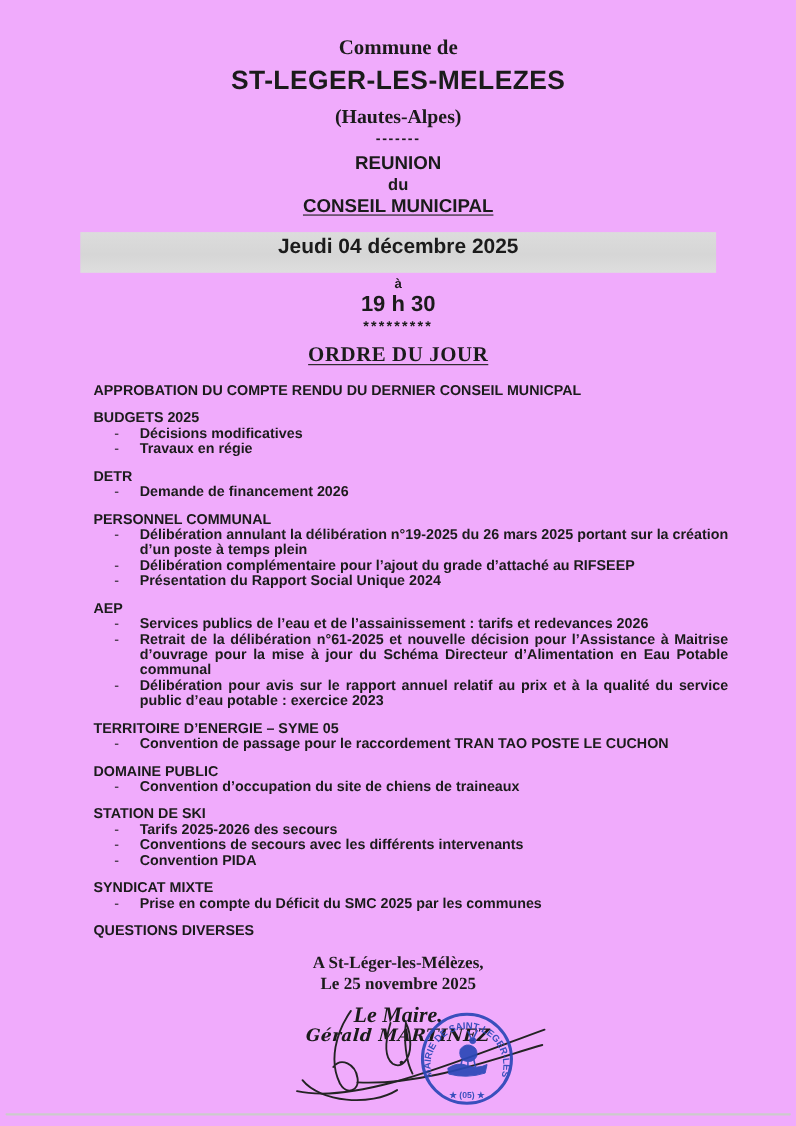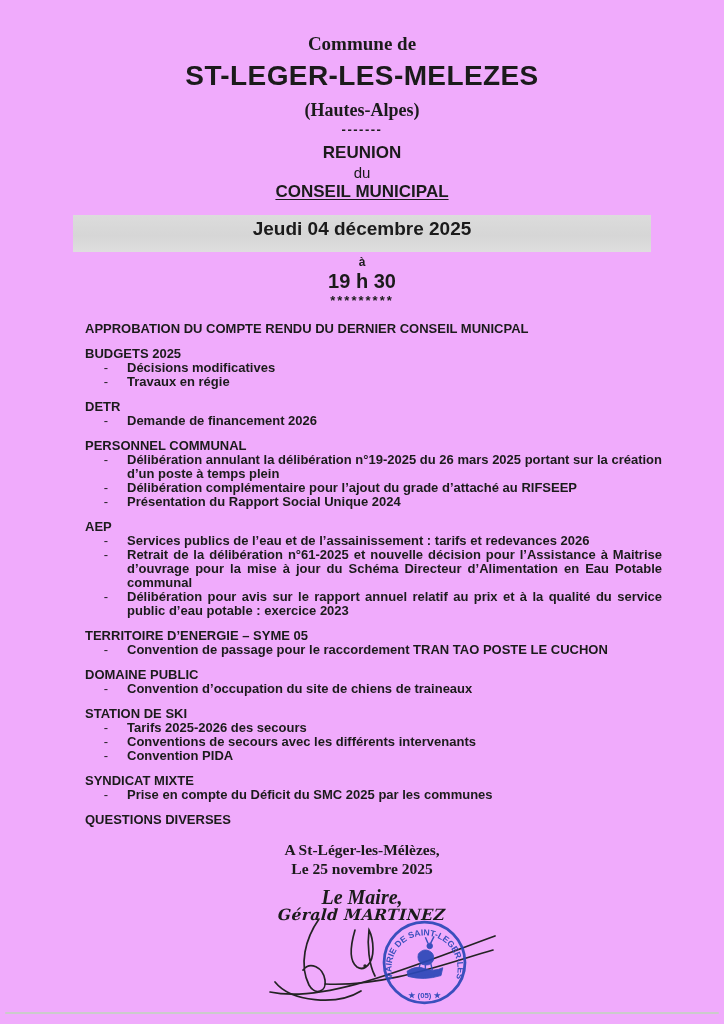--- a/index.html
+++ b/index.html
@@ -10,25 +10,25 @@
     background:#f0abfc;
     overflow:hidden;
     font-family:"Liberation Sans",sans-serif;
     color:#1b1b1b;
     -webkit-font-smoothing:antialiased;
   }
   .center{text-align:center;}
   
   .header{padding-top:33px;}
   .commune-line{font-family:"Liberation Serif",serif;font-weight:bold;font-size:19px;}
-  .commune-name{font-weight:bold;font-size:28px;letter-spacing:.4px;margin-top:5px;}
+  .commune-name{font-weight:bold;font-size:24px;letter-spacing:.4px;margin-top:5px;}
   .dept-line{font-family:"Liberation Serif",serif;font-weight:bold;font-size:18px;margin-top:8px;}
   .sep-line{font-weight:bold;font-size:13px;letter-spacing:1.5px;margin-top:1px;}
   .reunion-line{font-weight:bold;font-size:17px;margin-top:6px;text-align:center;}
-  .du-line{font-weight:normal;font-size:15px;margin-top:1px;}
+  .du-line{font-weight:bold;font-size:15px;margin-top:1px;}
   .cm-line{font-weight:bold;font-size:17px;margin-top:1px;text-decoration:underline;text-underline-offset:2px;}
   
   .date-banner{
     margin:13px auto 0;
     width:578px;height:37px;line-height:27px;
     background:linear-gradient(180deg,#dcdcdc 0%,#d6d6d6 55%,#dedede 100%);
     font-weight:bold;font-size:19px;text-align:center;
   }
   .at-word{font-weight:bold;font-size:12px;margin-top:3px;}
   .time-line{font-weight:bold;font-size:20px;margin-top:1px;}
@@ -70,20 +70,21 @@
     <div class="reunion-line">REUNION</div>
     <div class="du-line">du</div>
     <div class="cm-line">CONSEIL MUNICIPAL</div>
   </div>
 
   <div class="date-banner">Jeudi 04 décembre 2025</div>
   <div class="center">
     <div class="at-word">à</div>
     <div class="time-line">19 h 30</div>
     <div class="stars-line">*********</div>
+    <div class="odj-title">ORDRE DU JOUR</div>
   </div>
 
   <div class="agenda">
       <div class="section">
         <div class="sec-heading">APPROBATION DU COMPTE RENDU DU DERNIER CONSEIL MUNICPAL</div>
       </div>
       <div class="section">
         <div class="sec-heading">BUDGETS 2025</div>
         <div class="sec-item">
           <span class="dash">-</span>

